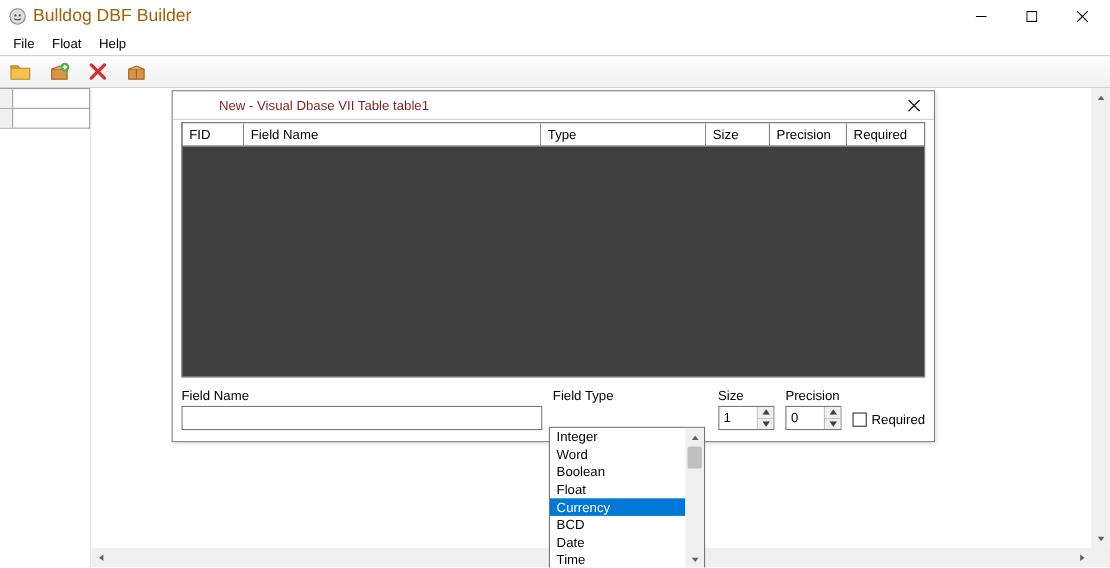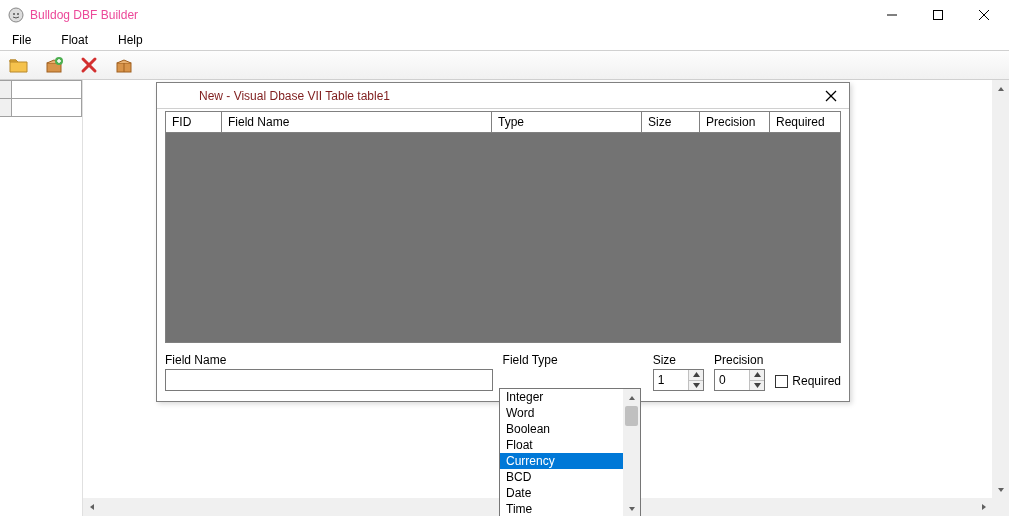--- a/index.html
+++ b/index.html
@@ -1,26 +1,26 @@
 <!DOCTYPE html>
 <html><head>
 <meta charset="utf-8">
 <style>
 * { box-sizing: border-box; margin: 0; padding: 0; }
 body { font-family: "Segoe UI", Tahoma, sans-serif; font-size: 12px; background: #fff; width: 1009px; height: 516px; position: relative; overflow: hidden; }
 
 
 .titlebar { height: 30px; display: flex; align-items: center; padding: 0 2px 0 8px; background: #fff; }
 .titlebar .app-icon { width: 16px; height: 16px; margin-right: 6px; display: inline-flex; align-items: center; justify-content: center; }
-.titlebar .title { font-size: 12px; color: #ec4899; }
+.titlebar .title { font-size: 16px; color: #a16207; }
 .titlebar .spacer { flex: 1; }
 .titlebar .winbtn { width: 46px; height: 30px; display: inline-flex; align-items: center; justify-content: center; color: #333; }
 
 
-.menubar { height: 20px; display: flex; align-items: center; padding: 0 4px; gap: 14px; }
+.menubar { height: 20px; display: flex; align-items: center; padding: 0 4px; gap: 0; }
 .menubar .menuitem { padding: 2px 8px; font-size: 12px; color: #000; }
 
 
 .toolbar { height: 30px; background: linear-gradient(#fdfdfd,#f1f1f1); border-top: 1px solid #d0d0d0; border-bottom: 1px solid #d0d0d0; display: flex; align-items: center; padding: 0 2px; }
 .toolbtn { width: 34px; height: 28px; display: inline-flex; align-items: center; justify-content: center; border: 1px solid transparent; margin-right: 1px; }
 
 
 .workspace { position: absolute; top: 80px; left: 0; right: 0; bottom: 0; background: #fff; display: flex; }
 .leftpanel { width: 82px; }
 .leftgrid { border-right: 1px solid #a0a0a0; border-bottom: 1px solid #a0a0a0; }
@@ -37,21 +37,21 @@
 .scrollbar-h .corner { position: absolute; right: 0; width: 17px; height: 18px; background: #f0f0f0; }
 
 
 .dialog { position: absolute; left: 156px; top: 82px; width: 694px; background: #fff; border: 1px solid #808080; box-shadow: 2px 2px 5px rgba(0,0,0,.15); }
 .dlg-title { height: 26px; display: flex; align-items: center; padding: 0 6px 0 10px; border-bottom: 1px solid #d0d0d0; }
 .dlg-title .txt { font-size: 12px; color: #7f1d1d; margin-left: 32px; }
 .dlg-title .spacer { flex:1; }
 .dlg-close { width: 24px; height: 24px; display:flex; align-items:center; justify-content:center; }
 
 .dlg-body { padding: 2px 8px 10px 8px; }
-.grid { border: 1px solid #808080; height: 232px; background: #737373; overflow: hidden; }
+.grid { border: 1px solid #808080; height: 232px; background: #404040; overflow: hidden; }
 .grid-header { display: flex; background: #fff; border-bottom: 1px solid #808080; }
 .grid-header .col { border-right: 1px solid #808080; padding: 3px 6px; font-size: 12px; background: #fff; }
 .col-fid { width: 56px; }
 .col-fieldname { width: 270px; }
 .col-type { width: 150px; }
 .col-size { width: 58px; }
 .col-precision { width: 70px; }
 .col-required { flex: 1; border-right: none !important; }
 
 .formrow { display: flex; gap: 10px; margin-top: 10px; }

